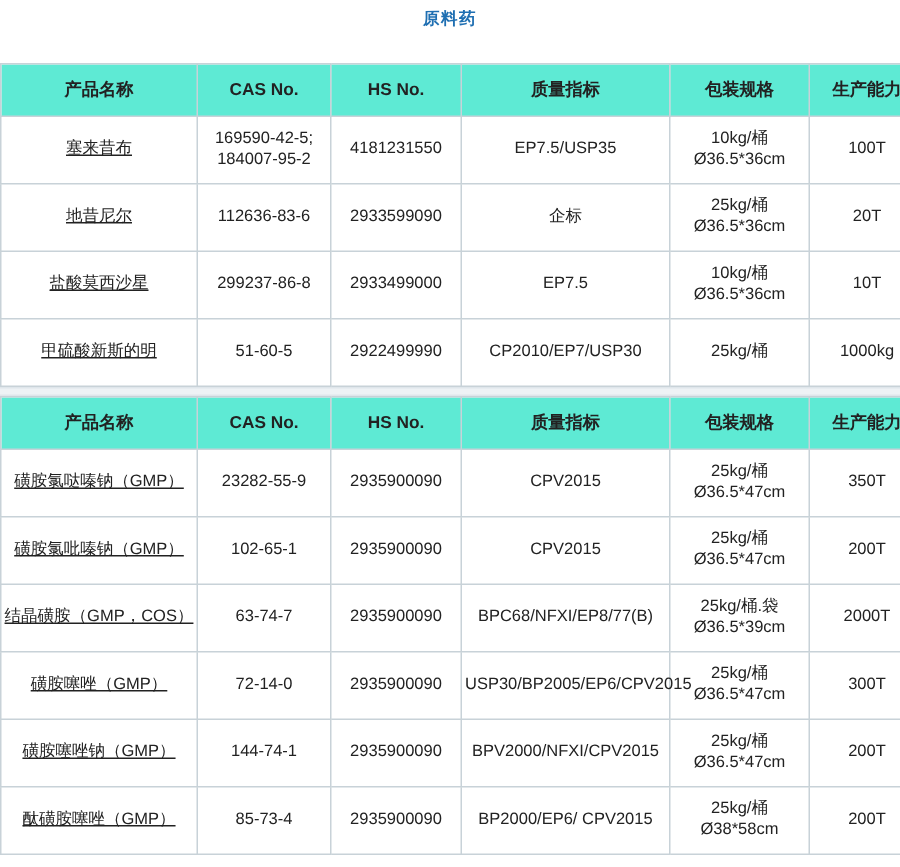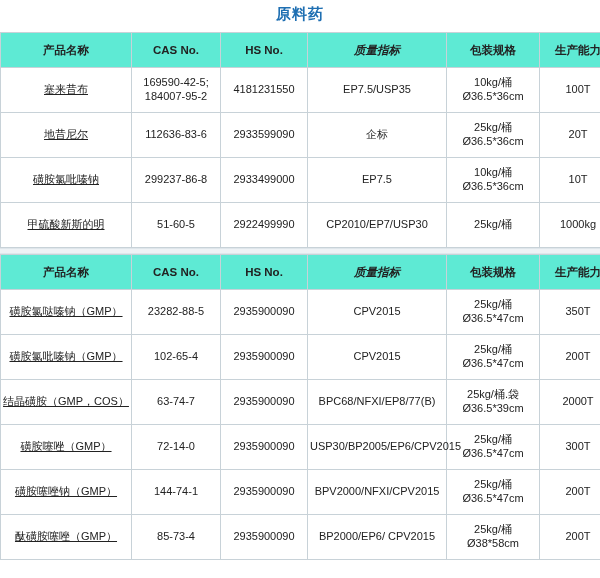--- a/index.html
+++ b/index.html
@@ -18,23 +18,23 @@
     width: 600px;
     box-sizing: border-box;
     padding: 0;
   }
   .section {
     width: 600px;
   }
   .section-title {
     text-align: center;
     color: #1f6fb2;
-    font-size: 15px;
+    font-size: 11px;
     font-weight: bold;
-    padding: 5px 0 8px 0;
+    padding: 5px 0 22px 0;
     letter-spacing: 1px;
   }
   .sep {
     height: 4px;
     background: #eef2f5;
     border-top: 1px solid #dfe6eb;
     border-bottom: 1px solid #dfe6eb;
   }
   table.grid {
     border-collapse: collapse;
@@ -70,21 +70,21 @@
     font-size: 10px;
     line-height: 1.3;
     margin-top: 24px;
   }
   td.pack .l2 {
     display: block;
   }
   .c-name   { width: 126px; }
   .c-cas    { width: 84px; }
   .c-hs     { width: 82px; }
-  .c-qual   { width: 134px; font-style: italic; }
+  .c-qual   { width: 134px; }
   .c-pack   { width: 88px; }
   .c-cap    { width: 72px; }
   .multiline { white-space: pre-line; margin-top: 44px; }
 </style>
 </head>
 <body>
 
 <div class="page">
 
   <div class="section">
@@ -118,21 +118,21 @@
           <td class="multiline">112636-83-6</td>
           <td>2933599090</td>
           <td>企标</td>
           <td class="pack">
             <span>25kg/桶</span>
             <span class="l2">Ø36.5*36cm</span>
           </td>
           <td>20T</td>
         </tr>
         <tr>
-          <td class="name">磺胺氯吡嗪钠</td>
+          <td class="name">盐酸莫西沙星</td>
           <td class="multiline">299237-86-8</td>
           <td>2933499000</td>
           <td>EP7.5</td>
           <td class="pack">
             <span>10kg/桶</span>
             <span class="l2">Ø36.5*36cm</span>
           </td>
           <td>10T</td>
         </tr>
         <tr>
@@ -160,32 +160,32 @@
           <th class="c-cas">CAS No.</th>
           <th class="c-hs">HS No.</th>
           <th class="c-qual">质量指标</th>
           <th class="c-pack">包装规格</th>
           <th class="c-cap">生产能力</th>
         </tr>
       </thead>
       <tbody>
         <tr>
           <td class="name">磺胺氯哒嗪钠（GMP）</td>
-          <td>23282-88-5</td>
+          <td>23282-55-9</td>
           <td>2935900090</td>
           <td>CPV2015</td>
           <td class="pack">
             <span>25kg/桶</span>
             <span class="l2">Ø36.5*47cm</span>
           </td>
           <td>350T</td>
         </tr>
         <tr>
           <td class="name">磺胺氯吡嗪钠（GMP）</td>
-          <td>102-65-4</td>
+          <td>102-65-1</td>
           <td>2935900090</td>
           <td>CPV2015</td>
           <td class="pack">
             <span>25kg/桶</span>
             <span class="l2">Ø36.5*47cm</span>
           </td>
           <td>200T</td>
         </tr>
         <tr>
           <td class="name">结晶磺胺（GMP，COS）</td>

